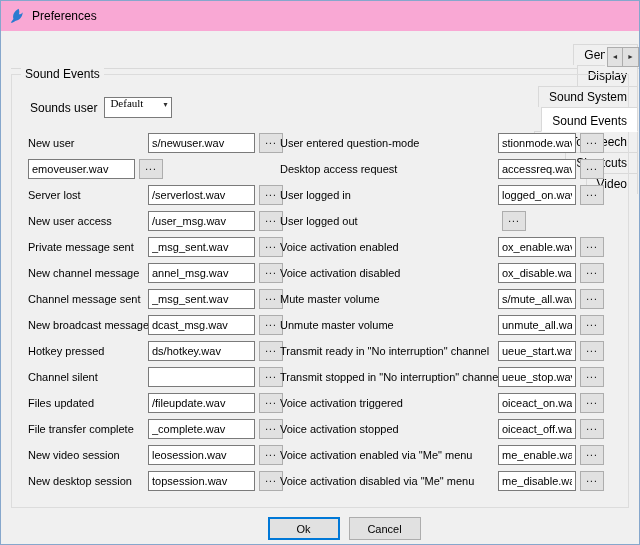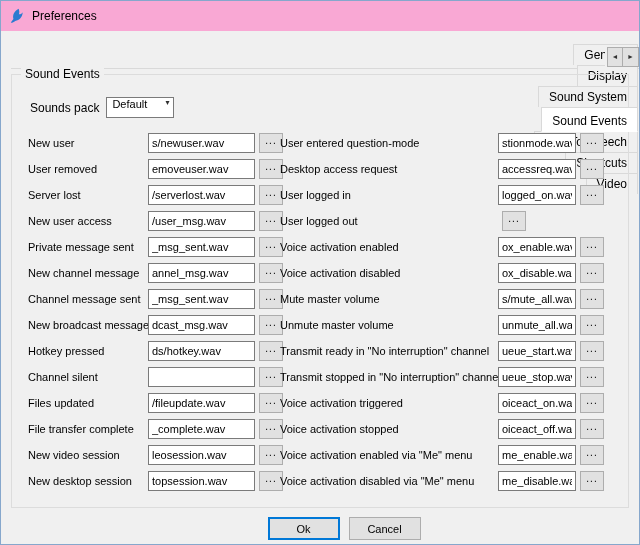--- a/index.html
+++ b/index.html
@@ -82,23 +82,23 @@
     font-size: 12px;
     padding: 0 4px;
   }
 
   
   .pack-row { display: flex; align-items: center; gap: 7px; margin: 4px 0 12px 2px; }
   .pack-label { font-size: 12px; }
   .combo {
     width: 68px; height: 21px;
     border: 1px solid #7a7a7a; background: #fff;
-    display: flex; align-items: flex-start; justify-content: space-between;
+    display: flex; align-items: flex-end; justify-content: space-between;
     padding: 0 4px 8px 5px;
-    font-size: 11px; cursor: default;
+    font-size: 11px; cursor: default; font-family: Liberation Serif, serif;
   }
   .combo .arrow { font-size: 8px; color: #303030; }
 
   
   .columns { display: flex; }
   .col-left { width: 252px; flex: none; }
   .col-right { flex: 1; }
   .event-row { display: flex; align-items: center; height: 26px; }
   .event-label {
     font-size: 11px; white-space: nowrap; overflow: hidden;
@@ -155,36 +155,35 @@
     <div class="tab-scroller">
     <button class="scroll-btn">◄</button>
     <button class="scroll-btn">►</button>
   </div>
 </div>
 
 <div class="groupbox">
   <span class="group-title">Sound Events</span>
 
   <div class="pack-row">
-    <span class="pack-label">Sounds pack</span>
+    <span class="pack-label">Sounds user</span>
     <div class="combo">
       <span>Default</span>
       <span class="arrow">▾</span>
     </div>
   </div>
 
   <div class="columns">
     <div class="col-left" id="col-left">
         <div class="event-row">
           <span class="event-label">New user</span>
           <input class="event-input" type="text" value="s/newuser.wav" style="">
           <button class="browse-btn">...</button>
         </div>
         <div class="event-row">
-          <span class="event-label">User removed</span>
           <input class="event-input" type="text" value="emoveuser.wav" style="">
           <button class="browse-btn">...</button>
         </div>
         <div class="event-row">
           <span class="event-label">Server lost</span>
           <input class="event-input" type="text" value="/serverlost.wav" style="">
           <button class="browse-btn">...</button>
         </div>
         <div class="event-row">
           <span class="event-label">New user access</span>

